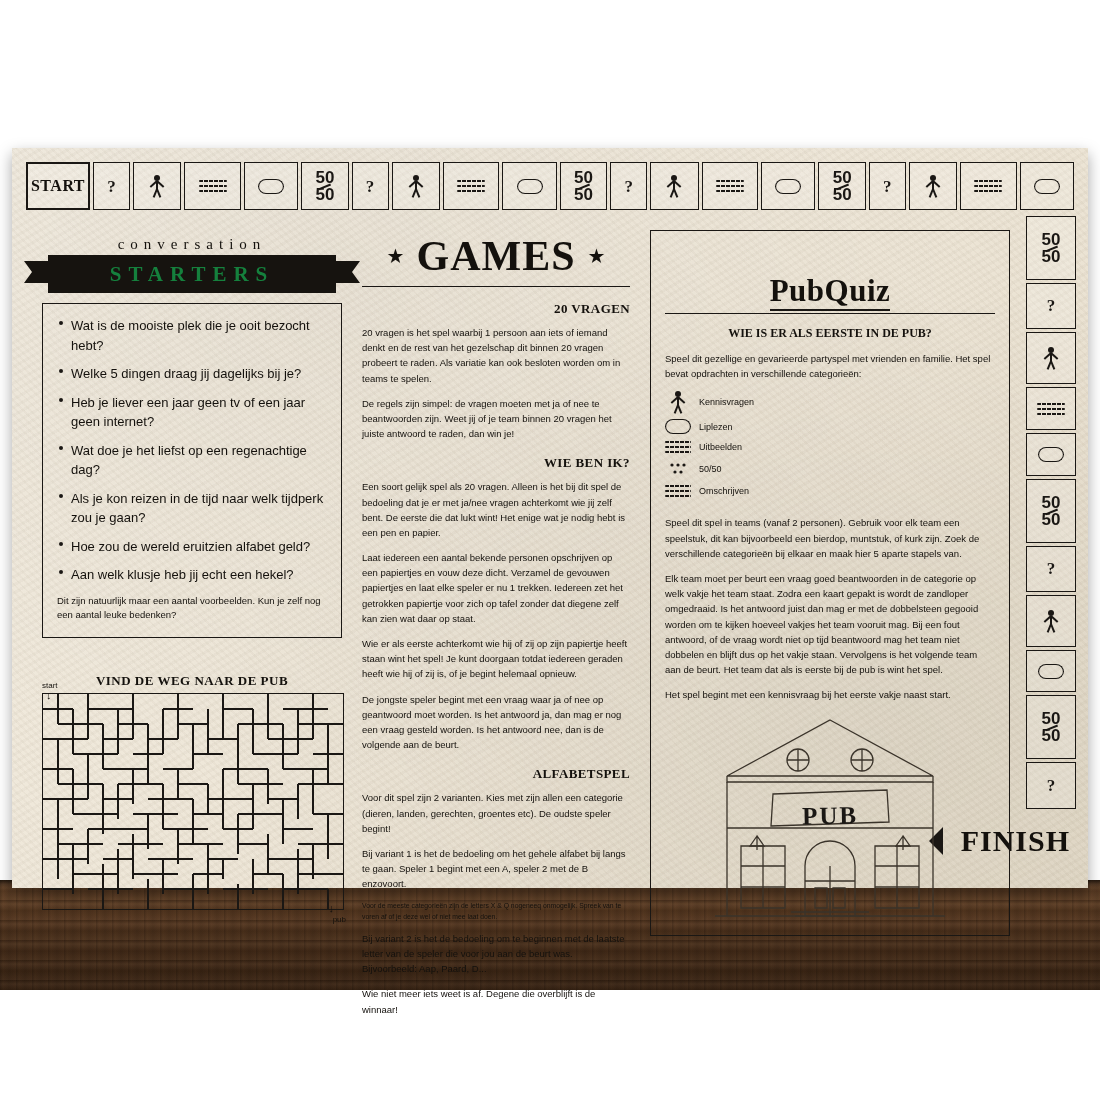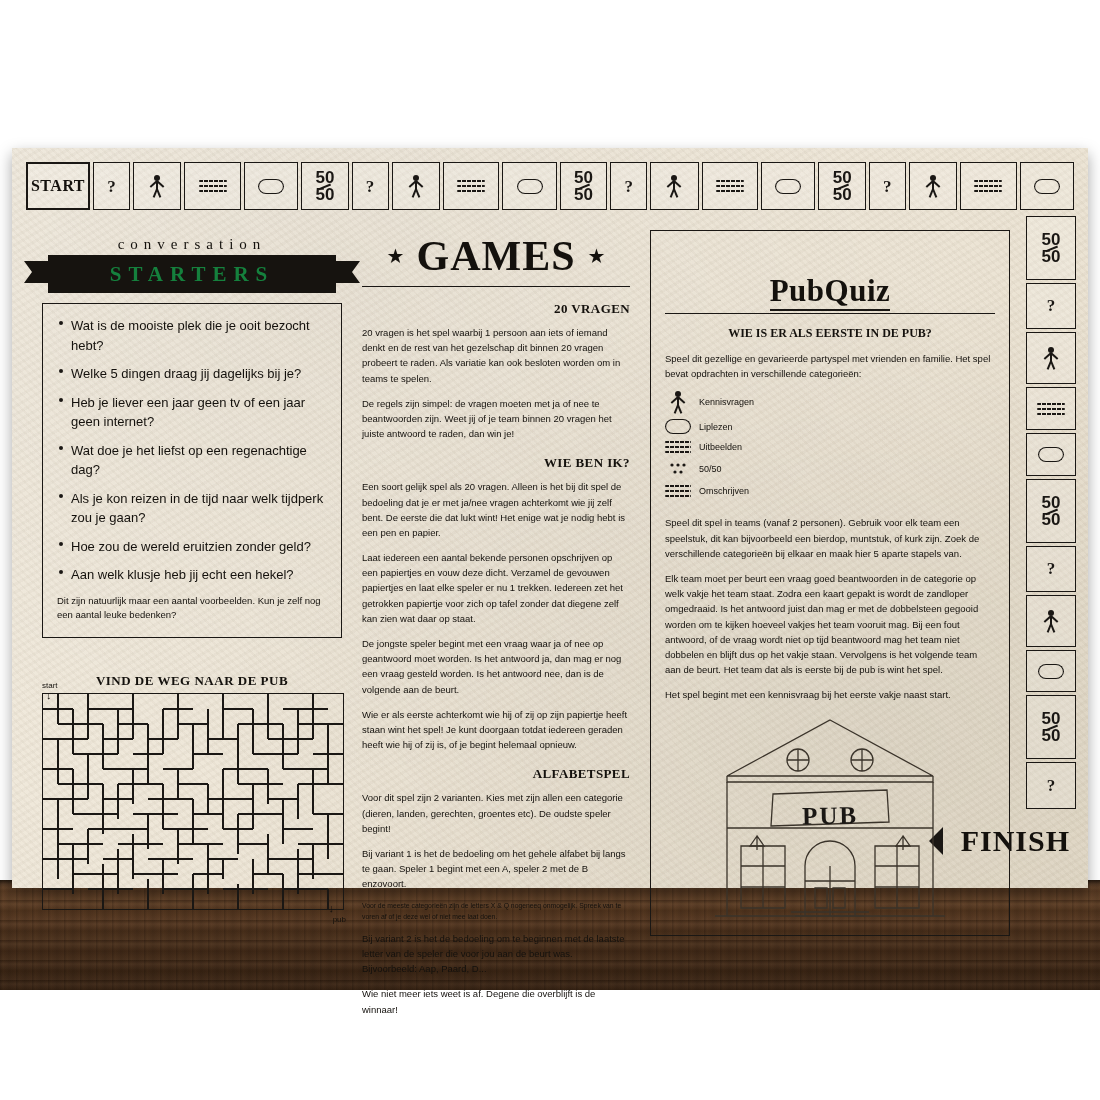--- a/index.html
+++ b/index.html
@@ -357,21 +357,21 @@
           <span class="corner" style="right:-1px;top:-1px;border-left:none;border-bottom:none;"></span>
           <span class="corner" style="left:-1px;bottom:-1px;border-right:none;border-top:none;"></span>
           <span class="corner" style="right:-1px;bottom:-1px;border-left:none;border-top:none;"></span>
 
           <ul class="cs-list">
             <li>Wat is de mooiste plek die je ooit bezocht hebt?</li>
             <li>Welke 5 dingen draag jij dagelijks bij je?</li>
             <li>Heb je liever een jaar geen tv of een jaar geen internet?</li>
             <li>Wat doe je het liefst op een regenachtige dag?</li>
             <li>Als je kon reizen in de tijd naar welk tijdperk zou je gaan?</li>
-            <li>Hoe zou de wereld eruitzien zonder geld?</li>
+            <li>Hoe zou de wereld eruitzien alfabet geld?</li>
             <li>Aan welk klusje heb jij echt een hekel?</li>
           </ul>
           <div class="cs-outro">Dit zijn natuurlijk maar een aantal voorbeelden. Kun je zelf nog een aantal leuke bedenken?</div>
         </div>
 
         <div class="maze-title">VIND DE WEG NAAR DE PUB</div>
         <div class="maze-wrap">
           <span class="maze-start">start</span>
           <span class="maze-start-arrow">↓</span>
           <span class="maze-end">pub</span>
@@ -417,22 +417,22 @@
         </div>
         <div class="rule"></div>
 
         <h3 class="sec">20 VRAGEN</h3>
         <p class="body">20 vragen is het spel waarbij 1 persoon aan iets of iemand denkt en de rest van het gezelschap dit binnen 20 vragen probeert te raden. Als variatie kan ook besloten worden om in teams te spelen.</p>
         <p class="body">De regels zijn simpel: de vragen moeten met ja of nee te beantwoorden zijn. Weet jij of je team binnen 20 vragen het juiste antwoord te raden, dan win je!</p>
 
         <h3 class="sec">WIE BEN IK?</h3>
         <p class="body">Een soort gelijk spel als 20 vragen. Alleen is het bij dit spel de bedoeling dat je er met ja/nee vragen achterkomt wie jij zelf bent. De eerste die dat lukt wint! Het enige wat je nodig hebt is een pen en papier.</p>
         <p class="body">Laat iedereen een aantal bekende personen opschrijven op een papiertjes en vouw deze dicht. Verzamel de gevouwen papiertjes en laat elke speler er nu 1 trekken. Iedereen zet het getrokken papiertje voor zich op tafel zonder dat diegene zelf kan zien wat daar op staat.</p>
+        <p class="body">Wie er als eerste achterkomt wie hij of zij op zijn papiertje heeft staan wint het spel! Je kunt doorgaan totdat iedereen geraden heeft wie hij of zij is, of je begint helemaal opnieuw.</p>
         <p class="body">De jongste speler begint met een vraag waar ja of nee op geantwoord moet worden. Is het antwoord ja, dan mag er nog een vraag gesteld worden. Is het antwoord nee, dan is de volgende aan de beurt.</p>
-        <p class="body">Wie er als eerste achterkomt wie hij of zij op zijn papiertje heeft staan wint het spel! Je kunt doorgaan totdat iedereen geraden heeft wie hij of zij is, of je begint helemaal opnieuw.</p>
 
         <h3 class="sec">ALFABETSPEL</h3>
         <p class="body">Voor dit spel zijn 2 varianten. Kies met zijn allen een categorie (dieren, landen, gerechten, groentes etc). De oudste speler begint!</p>
         <p class="body">Bij variant 1 is het de bedoeling om het gehele alfabet bij langs te gaan. Speler 1 begint met een A, speler 2 met de B enzovoort.</p>
         <p class="tiny">Voor de meeste categorieën zijn de letters X &amp; Q nogeneeq onmogelijk. Spreek van te voren af of je deze wel of niet mee laat doen.</p>
         <p class="body">Bij variant 2 is het de bedoeling om te beginnen met de laatste letter van de speler die voor jou aan de beurt was. Bijvoorbeeld: Aap, Paard, D...</p>
         <p class="body">Wie niet meer iets weet is af. Degene die overblijft is de winnaar!</p>
       </div>
 
       <div class="col col-c">

